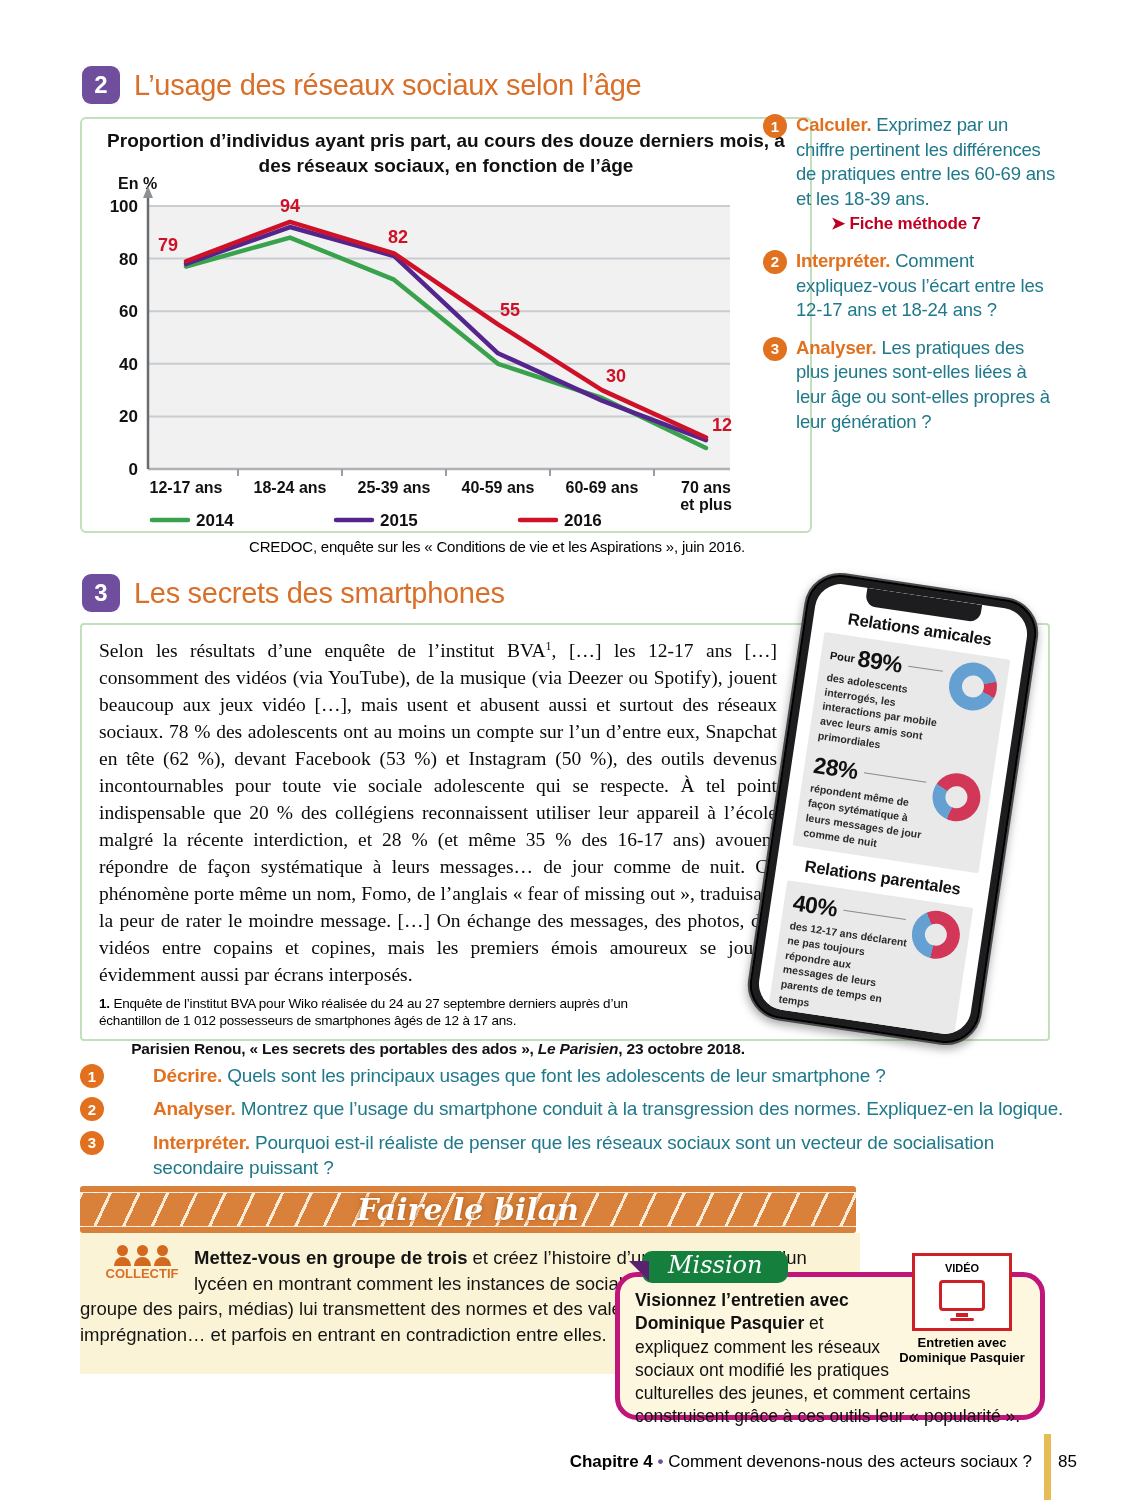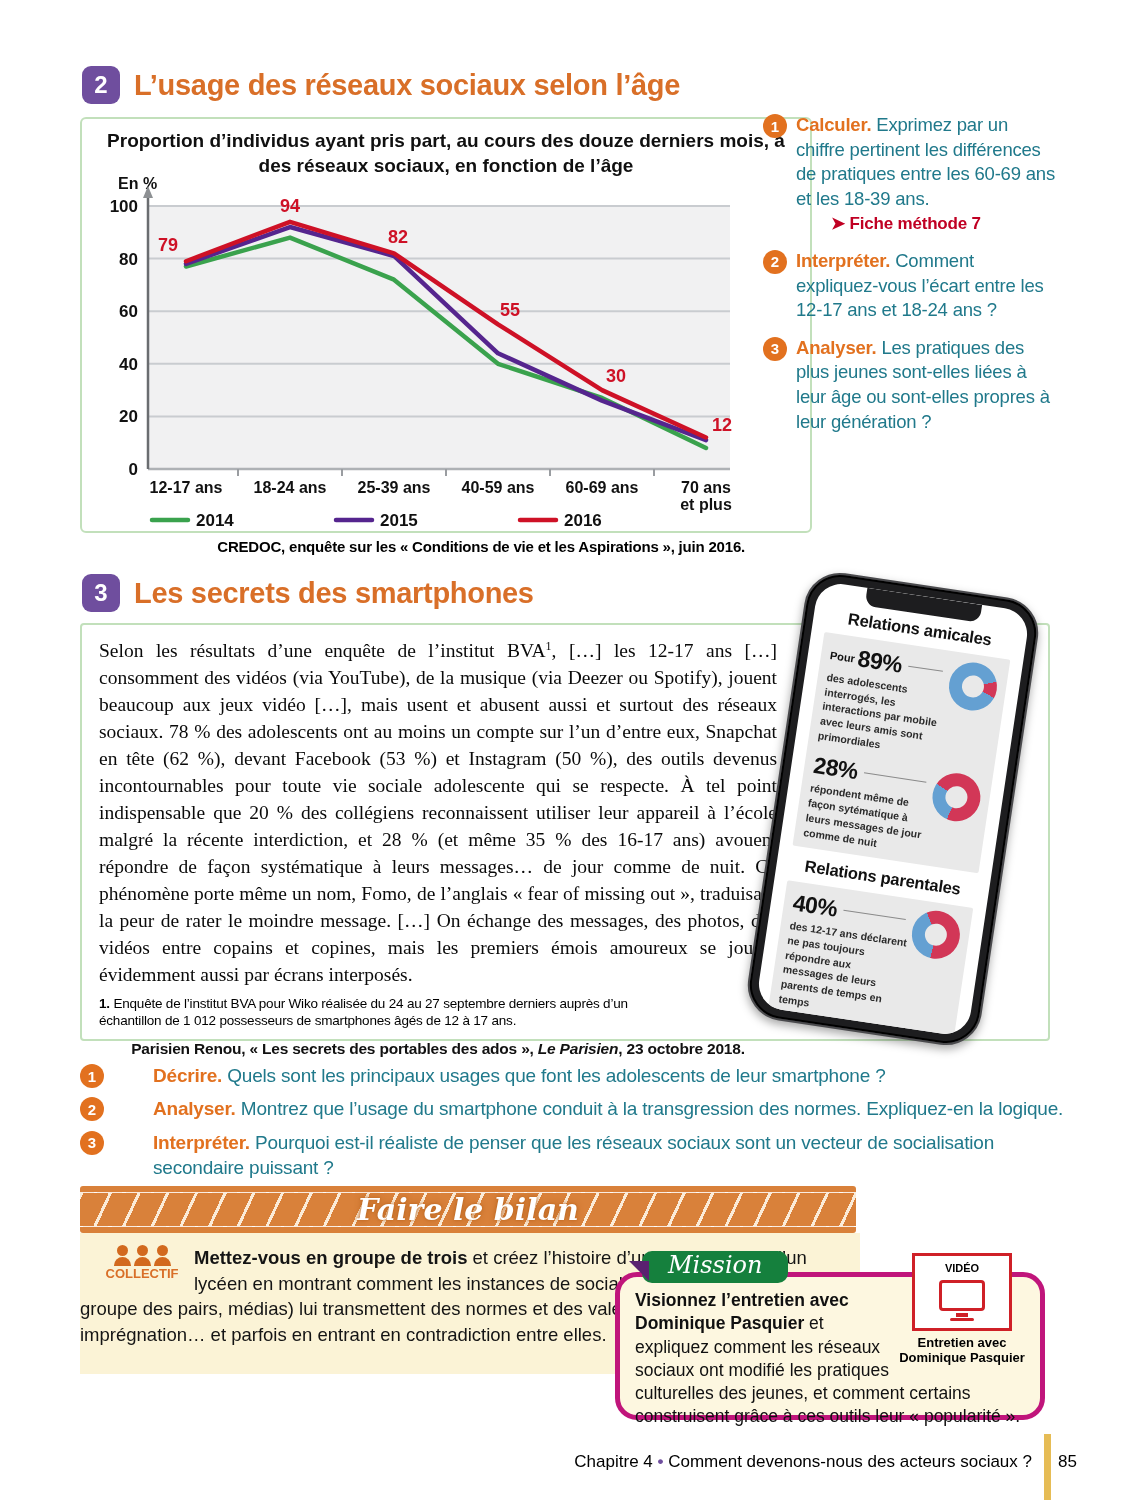--- a/index.html
+++ b/index.html
@@ -7,32 +7,32 @@
     width:1125px;height:1500px;position:relative;background:#ffffff;
     font-family:"Liberation Sans",sans-serif;color:#111;
     overflow:hidden;
   }
   
   .sec-header{position:absolute;display:flex;align-items:center;gap:14px;}
   .sec-badge{
     width:38px;height:38px;border-radius:9px;background:#6f4e9e;
     color:#fff;font-weight:700;font-size:24px;display:flex;align-items:center;justify-content:center;
   }
-  .sec-title{font-size:29px;font-weight:700;color:#d96f28;letter-spacing:-0.3px;}
+  .sec-title{font-size:29px;font-weight:400;color:#d96f28;letter-spacing:-0.3px;}
   
   .chart-box{
     position:absolute;left:80px;top:117px;width:732px;height:416px;
     background:#fff;border:2px solid #c2e0bb;border-radius:6px;box-sizing:border-box;
   }
   .chart-title{margin:10px 18px 0;text-align:center;font-size:19px;font-weight:700;line-height:1.3;color:#101010;}
   .chart-ylabel{position:absolute;left:36px;top:56px;font-weight:700;font-size:16px;}
   #main-chart{position:absolute;left:6px;top:62px;}
   .chart-source{
     position:absolute;left:80px;top:538px;width:665px;text-align:right;
-    font-size:15px;font-weight:700;color:#000;letter-spacing:-0.2px;
+    font-size:15px;font-weight:400;color:#000;letter-spacing:-0.2px;
   }
   
   .q-item{display:flex;gap:9px;margin-bottom:13px;}
   .q-num{
     flex-shrink:0;width:24px;height:24px;border-radius:50%;background:#e2711f;margin-top:1px;
     color:#fff;font-weight:700;font-size:15px;display:flex;align-items:center;justify-content:center;
   }
   .q-text{font-size:18.5px;line-height:1.33;color:#20798b;letter-spacing:-0.2px;}
   .q-verb{font-weight:700;color:#e2711f;}
   .q-link{color:#c00023;font-weight:700;font-size:17px;white-space:nowrap;margin-left:35px;}
@@ -120,21 +120,21 @@
   .video-label{font-size:11px;font-weight:700;color:#000;}
   .monitor{width:40px;height:25px;border:3px solid #cf2027;border-radius:4px;margin:4px auto 0;position:relative;background:#fff;}
   .monitor::after{content:"";position:absolute;left:50%;bottom:-9px;transform:translateX(-50%);
     width:12px;height:4px;background:#cf2027;}
   .monitor::before{content:"";position:absolute;left:50%;bottom:-13px;transform:translateX(-50%);
     width:24px;height:3px;background:#cf2027;border-radius:2px;}
   .monitor-stand-space{height:10px;}
   .video-caption{font-size:13px;font-weight:700;line-height:1.2;margin-top:4px;color:#000;}
   
   .footer-text{position:absolute;top:1452px;left:0;width:1032px;text-align:right;font-size:17px;color:#000;}
-  .footer-text b{font-weight:400;}
+  .footer-text b{font-weight:700;}
   .footer-bullet{color:#6f4e9e;font-weight:700;}
   .footer-bar{position:absolute;left:1044px;top:1434px;width:7px;height:66px;background:#e6bc55;}
   .footer-page{position:absolute;left:1058px;top:1452px;font-size:17px;color:#000;}
 </style>
 </head>
 <body>
 
 <div class="sec-header" style="left:82px;top:66px;">
   <div class="sec-badge">2</div>
   <div class="sec-title">L’usage des réseaux sociaux selon l’âge</div>

